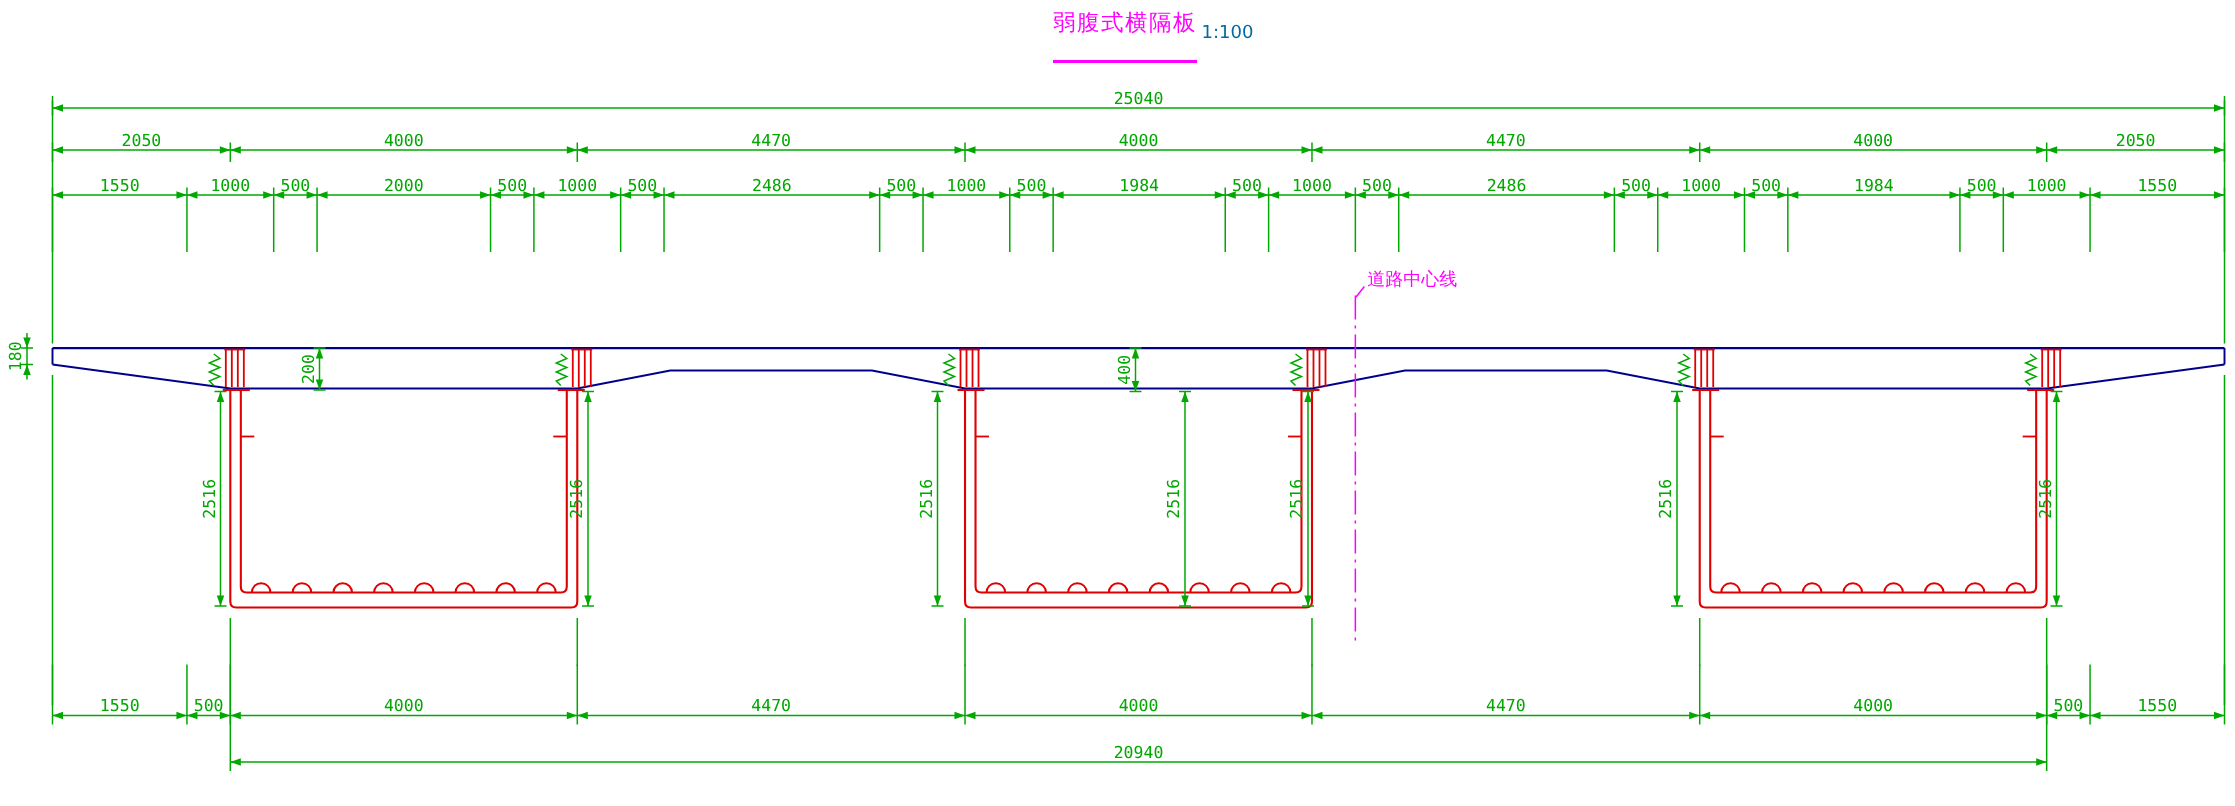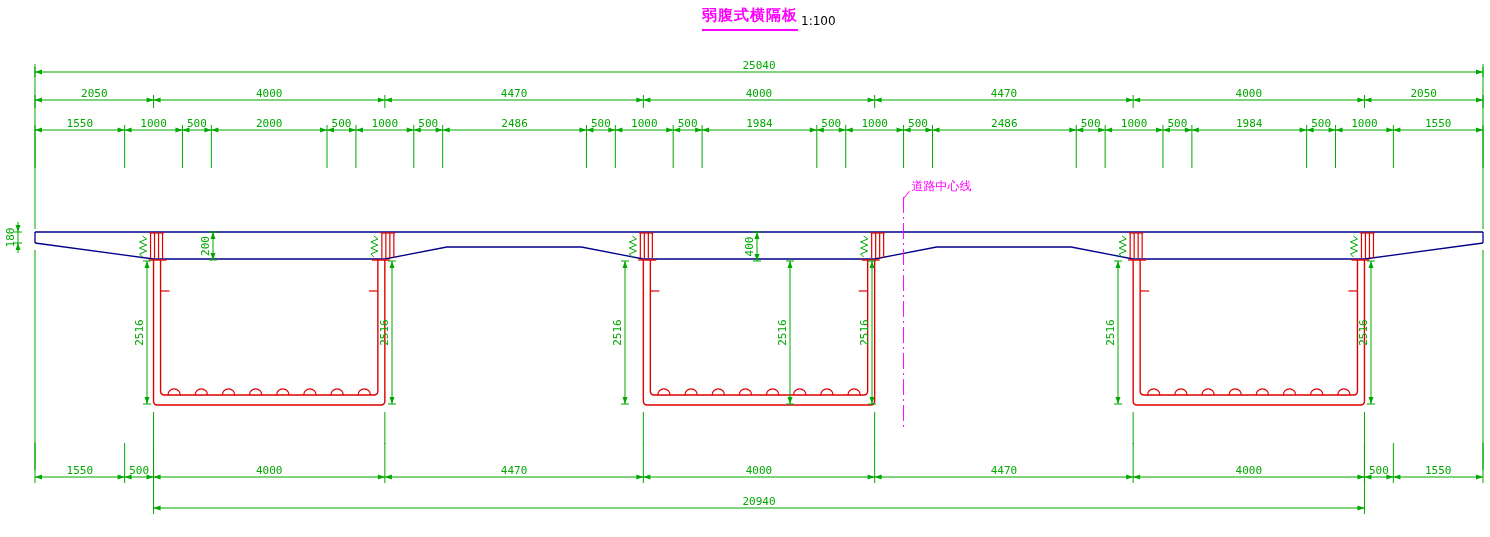--- a/index.html
+++ b/index.html
@@ -1,21 +1,21 @@
 <!DOCTYPE html>
 <html><head>
 <meta charset="utf-8">
 <style>
   html,body{margin:0;padding:0;background:#ffffff;}
   .canvas{position:relative;width:1490px;height:537px;background:#fff;overflow:hidden;
           font-family:"DejaVu Sans",sans-serif;}
   .title-block{position:absolute;left:702px;top:5px;z-index:2;white-space:nowrap;}
-  .title-main{color:#ff00ff;font-size:15px;font-weight:bold;letter-spacing:1px;
-              border-bottom:2px solid #ff00ff;padding-bottom:4px;display:inline-block;}
-  .title-scale{color:#000000;font-size:12px;margin-left:3px;position:relative;top:5px;}
+  .title-main{color:#ff00ff;font-size:15px;font-weight:normal;letter-spacing:1px;
+              border-bottom:2px solid #ff00ff;padding-bottom:15px;display:inline-block;}
+  .title-scale{color:#0369a1;font-size:12px;margin-left:3px;position:relative;top:5px;}
   svg{position:absolute;left:0;top:0;}
   text{font-family:"DejaVu Sans Mono","DejaVu Sans",monospace;}
 </style>
 </head>
 <body>
 
 <div class="canvas">
   <div class="title-block">
     <span class="title-main">弱腹式横隔板</span><span class="title-scale">1:100</span>
   </div>

